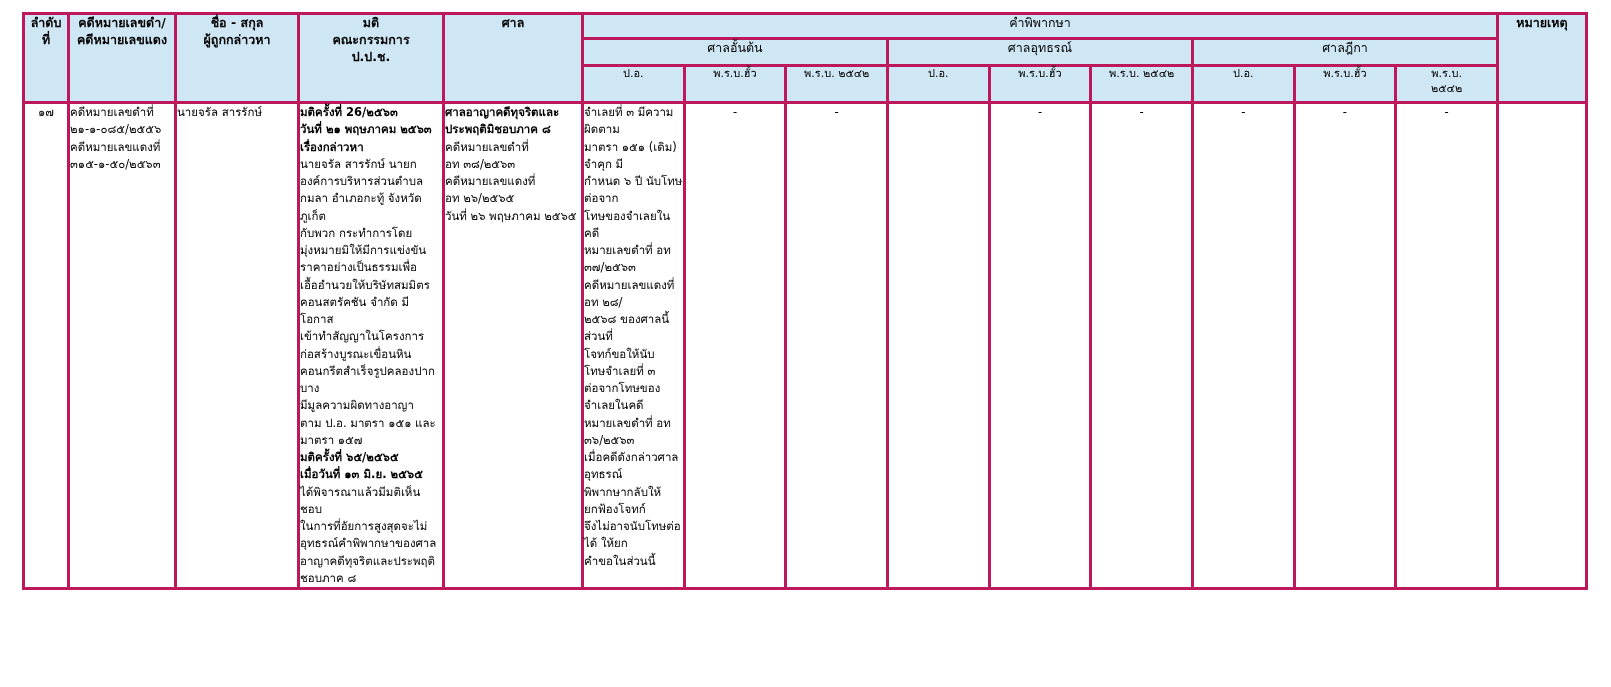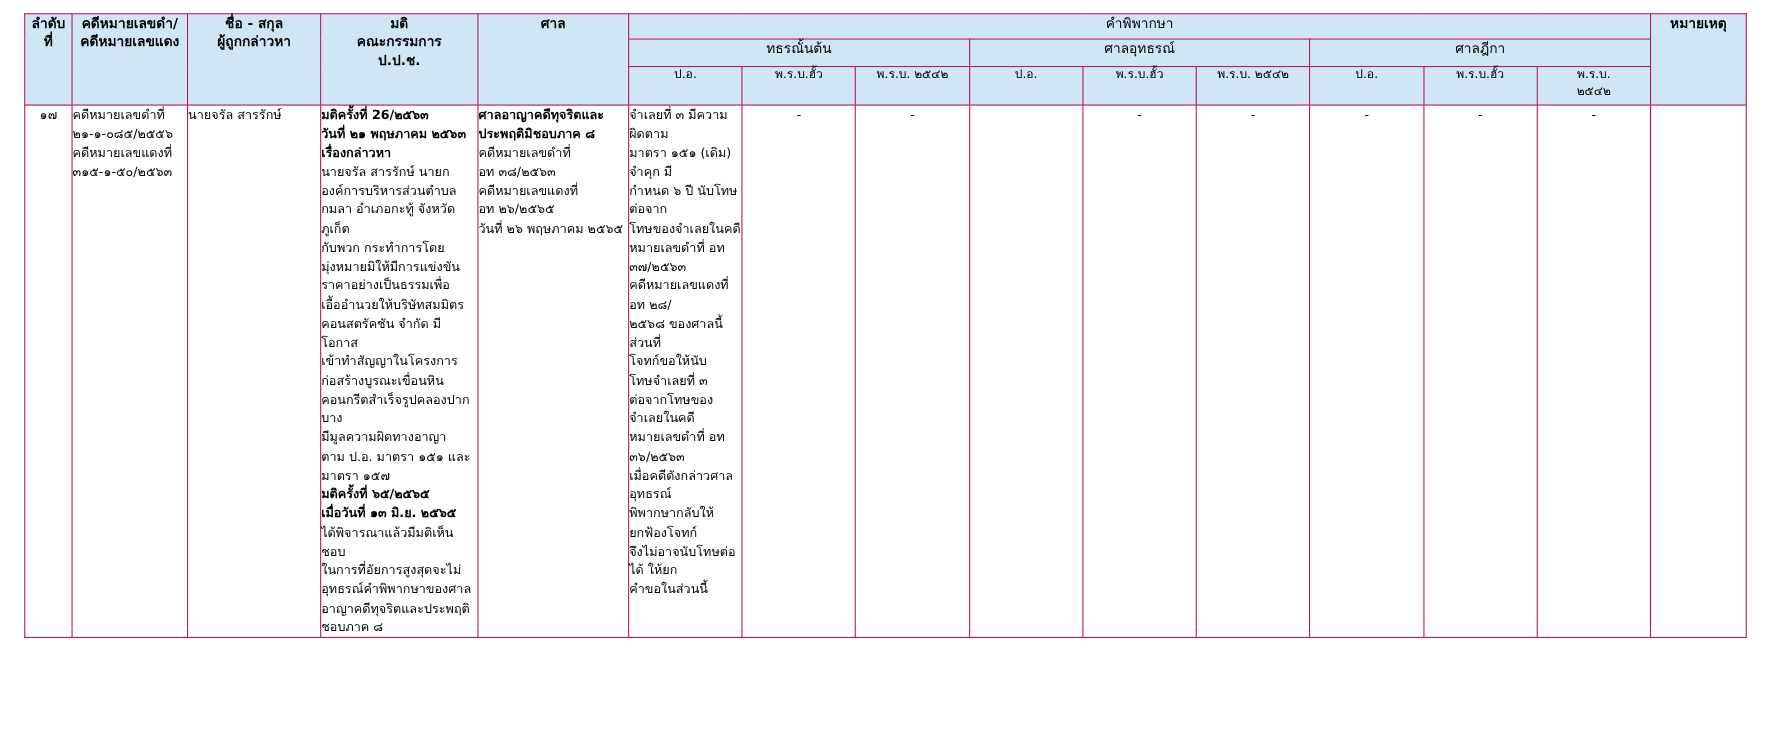--- a/index.html
+++ b/index.html
@@ -21,21 +21,21 @@
     padding: 12px 18px 0 22px;
   }
   table.doc {
     border-collapse: collapse;
     table-layout: fixed;
     width: 1566px;
     font-size: 11.5px;
     color: #000;
   }
   table.doc th, table.doc td {
-    border: 1px solid #be185d;
+    border: 3px solid #be185d;
     vertical-align: top;
     padding: 0;
   }
   thead th {
     background: #cfe7f5;
     text-align: center;
     vertical-align: middle;
     font-weight: bold;
     font-size: 12.5px;
     line-height: 1.35;
@@ -98,21 +98,21 @@
         <th class="hdr-name" rowspan="3" style="white-space:pre-line">ชื่อ - สกุล
 ผู้ถูกกล่าวหา</th>
         <th class="hdr-res" rowspan="3" style="white-space:pre-line">มติ
 คณะกรรมการ
 ป.ป.ช.</th>
         <th class="hdr-court" rowspan="3" style="white-space:pre-line">ศาล</th>
         <th class="top" colspan="9">คำพิพากษา</th>
         <th class="hdr-note" rowspan="3" style="white-space:pre-line">หมายเหตุ</th>
       </tr>
       <tr>
-        <th class="grp" colspan="3">ทธรณั้นต้น</th>
+        <th class="grp" colspan="3">ศาลอั้นต้น</th>
         <th class="grp" colspan="3">ศาลอุทธรณ์</th>
         <th class="grp" colspan="3">ศาลฎีกา</th>
       </tr>
       <tr>
         <th class="sub hdr-j1">ป.อ.</th>
         <th class="sub hdr-j2">พ.ร.บ.ฮั้ว</th>
         <th class="sub hdr-j3">พ.ร.บ. ๒๕๔๒</th>
         <th class="sub hdr-j4">ป.อ.</th>
         <th class="sub hdr-j5">พ.ร.บ.ฮั้ว</th>
         <th class="sub hdr-j6">พ.ร.บ. ๒๕๔๒</th>

